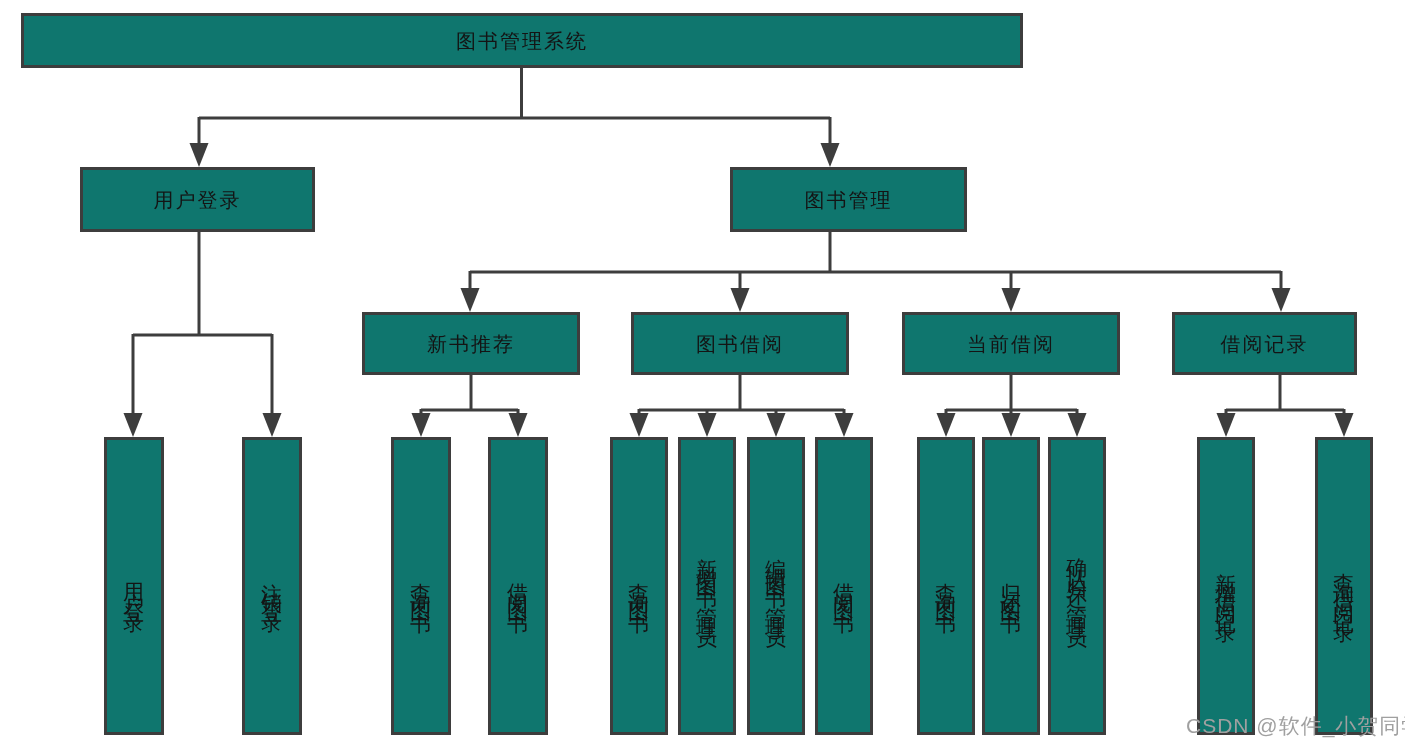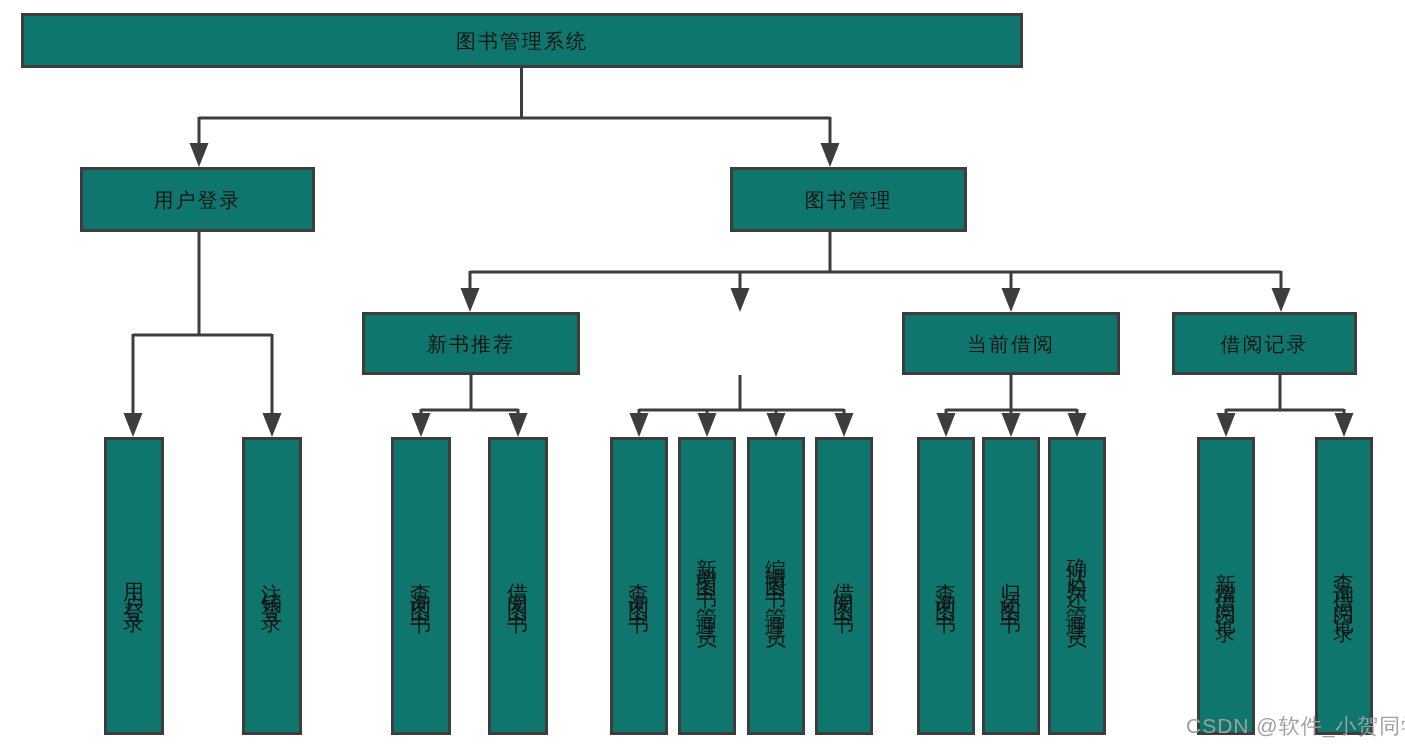--- a/index.html
+++ b/index.html
@@ -117,20 +117,21 @@
     <line x1="1344" y1="409" x2="1344" y2="414"></line>
     <polygon points="1334.5,413 1353.5,413 1344,437"></polygon>
   </svg>
 
   <div class="node" style="left:21px; top:13px; width:1002px; height:55px;">图书管理系统</div>
 
   <div class="node" style="left:80px; top:167px; width:235px; height:65px;">用户登录</div>
   <div class="node" style="left:710px; top:167px; width:237px; height:65px;margin-left:20px;">图书管理</div>
 
   <div class="node" style="left:362px; top:312px; width:218px; height:63px;text-align:right;">新书推荐</div>
+  <div class="node" style="left:631px; top:312px; width:218px; height:63px;">图书借阅</div>
   <div class="node" style="left:902px; top:312px; width:218px; height:63px;">当前借阅</div>
   <div class="node" style="left:1172px; top:312px; width:185px; height:63px;">借阅记录</div>
 
   <div class="node node-v" style="left:104px; top:437px; width:60px; height:298px;">用户登录</div>
   <div class="node node-v" style="left:242px; top:437px; width:60px; height:298px;">注销登录</div>
 
   <div class="node node-v" style="left:391px; top:437px; width:60px; height:298px;">查询图书</div>
   <div class="node node-v" style="left:488px; top:437px; width:60px; height:298px;">借阅图书</div>
 
   <div class="node node-v" style="left:610px; top:437px; width:58px; height:298px;">查询图书</div>

